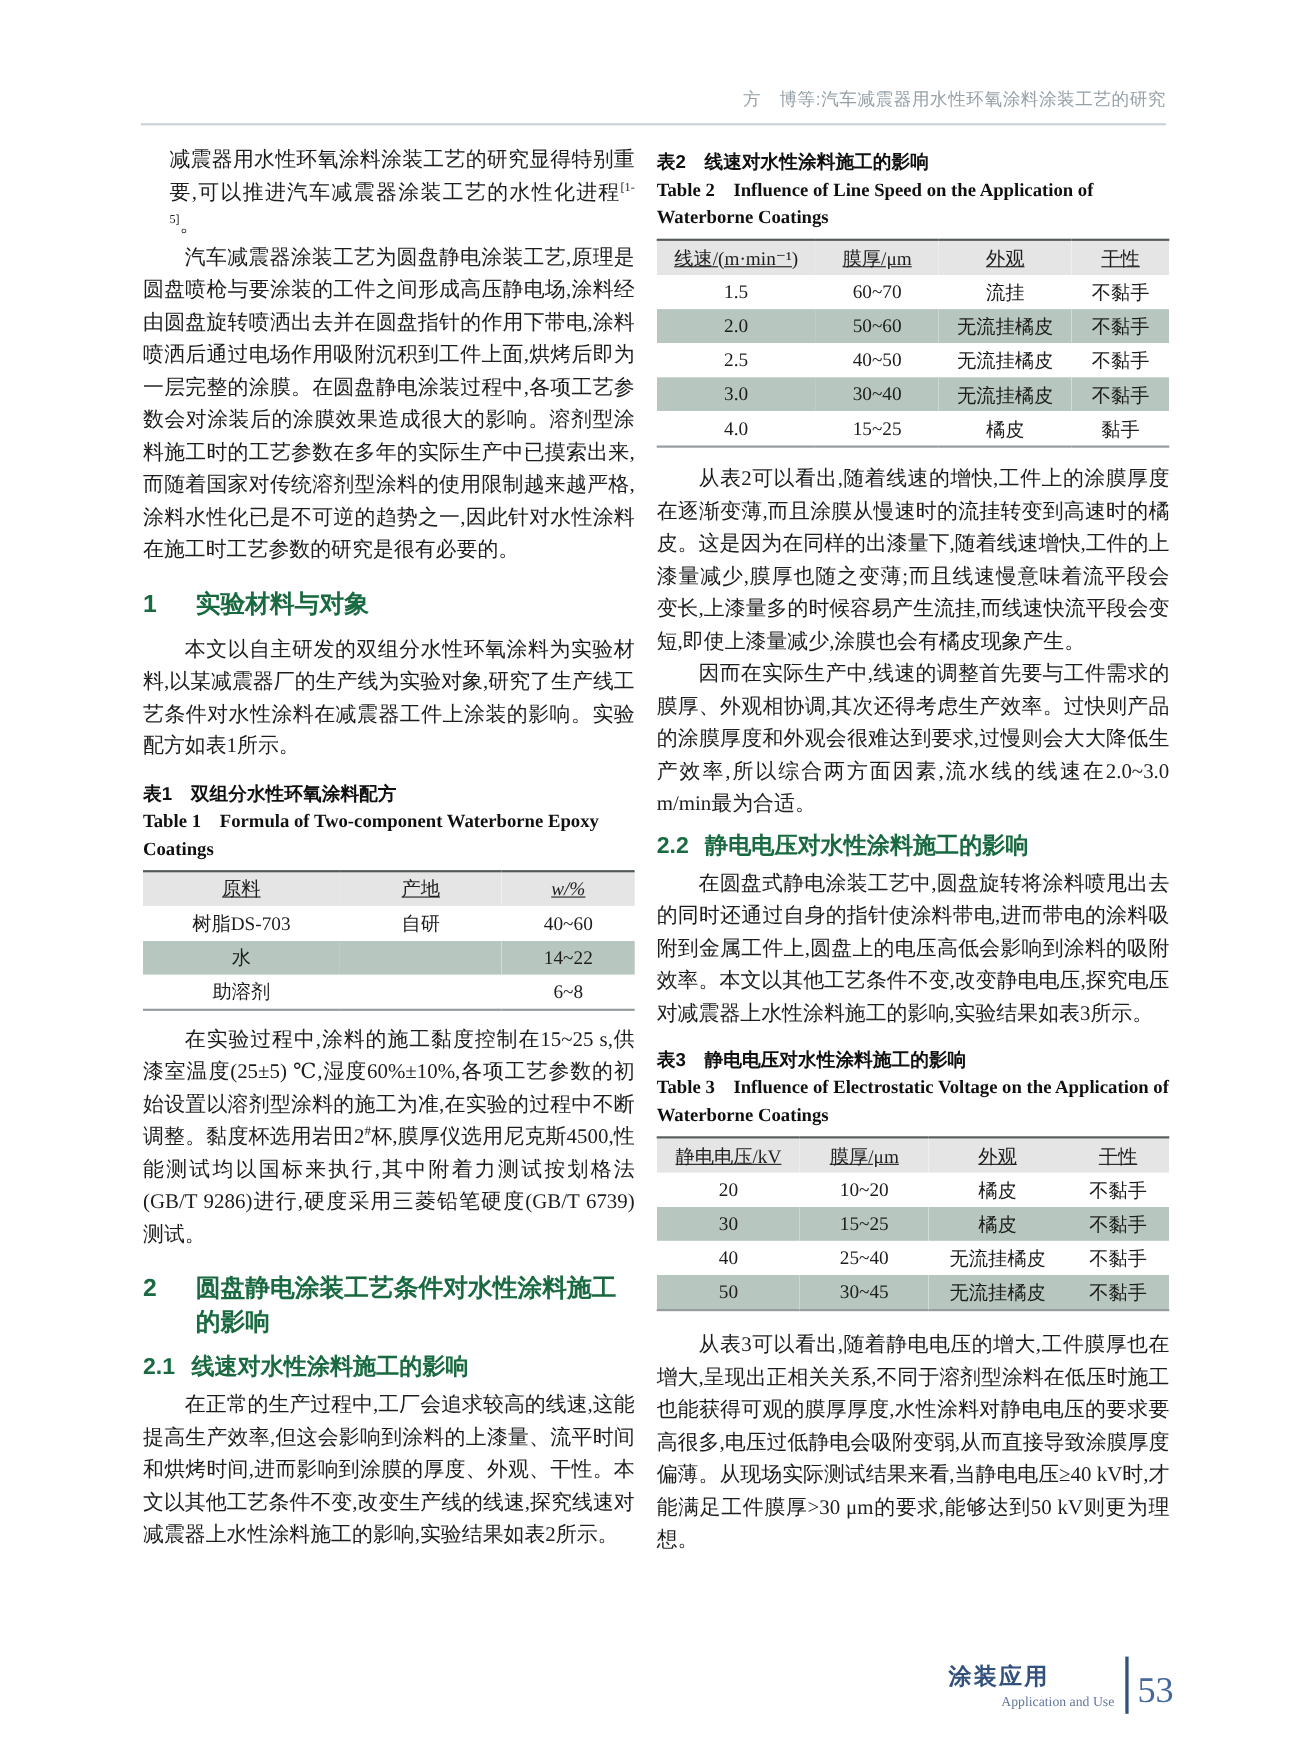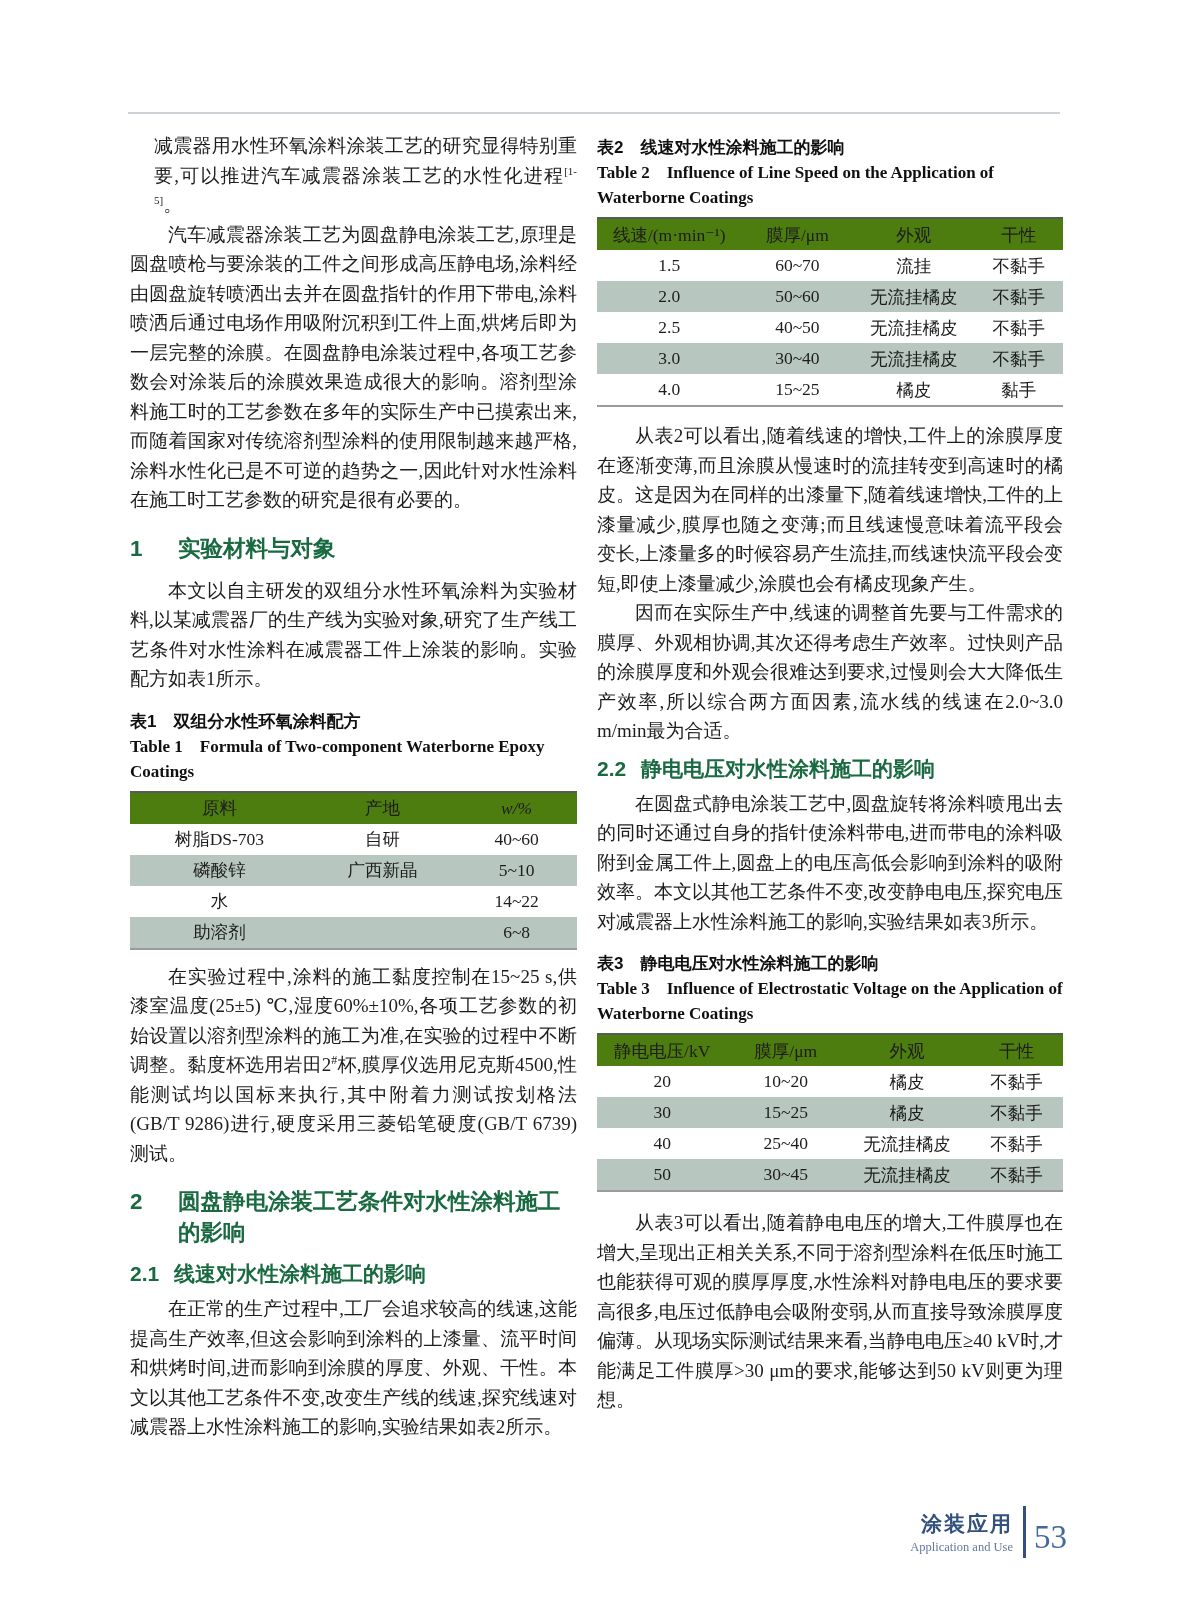--- a/index.html
+++ b/index.html
@@ -63,49 +63,50 @@
   table.data {
     width:100%; border-collapse:collapse; table-layout:fixed;
     font-size:17.5px; color:#1d1d1d;
     border-top:2px solid #555b59; border-bottom:2px solid #979c9e;
     margin:0 0 10px 0;
   }
   table.data th, table.data td {
     height:31px; text-align:center; font-weight:normal; padding:0 2px;
     white-space:nowrap; overflow:hidden;
   }
-  table.data thead tr { background:#4d7c0f; }
+  table.data thead tr { background:#e5e5e5;text-decoration:underline; }
   table.data tbody tr:nth-child(even) { background:#b7c7bf; }
   th.em { font-style:italic; }
 
   
   .footer {
     position:absolute; right:120px; bottom:42px;
     display:flex; align-items:center;
   }
-  .footer-labels { text-align:right; margin-right:10px; }
+  .footer-labels { margin-right:10px; }
   .footer-cn {
     font-family:"Liberation Sans","DejaVu Sans",sans-serif;
     font-weight:bold; font-size:21px; color:#32517d; letter-spacing:2px;
   }
   .footer-en {
     font-family:"Liberation Serif","DejaVu Serif",serif;
     font-size:12.5px; color:#64789f; margin-top:2px;margin-left:48px;
   }
   .footer-bar { width:3px; height:52px; background:#32517d; margin-right:8px; }
   .footer-page {
     font-family:"Liberation Serif","DejaVu Serif",serif;
     font-size:33px; color:#44679e; line-height:1; padding-top:10px;
   }
 </style>
 </head>
 <body>
 
 <div class="page">
 
+  <div class="running-header">方　博等:汽车减震器用水性环氧涂料涂装工艺的研究</div>
   <div class="header-rule"></div>
 
   <div class="col col-left">
 
     <p class="body no-indent"><span>减震器用水性环氧涂料涂装工艺的研究显得特别重要,可以推进汽车减震器涂装工艺的水性化进程</span><sup class="ref">[1-5]</sup><span>。</span></p>
 
     <p class="body">汽车减震器涂装工艺为圆盘静电涂装工艺,原理是圆盘喷枪与要涂装的工件之间形成高压静电场,涂料经由圆盘旋转喷洒出去并在圆盘指针的作用下带电,涂料喷洒后通过电场作用吸附沉积到工件上面,烘烤后即为一层完整的涂膜。在圆盘静电涂装过程中,各项工艺参数会对涂装后的涂膜效果造成很大的影响。溶剂型涂料施工时的工艺参数在多年的实际生产中已摸索出来,而随着国家对传统溶剂型涂料的使用限制越来越严格,涂料水性化已是不可逆的趋势之一,因此针对水性涂料在施工时工艺参数的研究是很有必要的。</p>
 
     <div class="sec">
       <span class="num">1</span>
@@ -130,25 +131,20 @@
           <th>原料</th>
           <th>产地</th>
           <th class="em">w/%</th>
         </tr>
       </thead>
       <tbody>
         <tr>
             <td>树脂DS-703</td>
             <td>自研</td>
             <td>40~60</td>
-          </tr>
-        <tr>
-            <td>磷酸锌</td>
-            <td>广西新晶</td>
-            <td>5~10</td>
           </tr>
         <tr>
             <td>水</td>
             <td></td>
             <td>14~22</td>
           </tr>
         <tr>
             <td>助溶剂</td>
             <td></td>
             <td>6~8</td>

